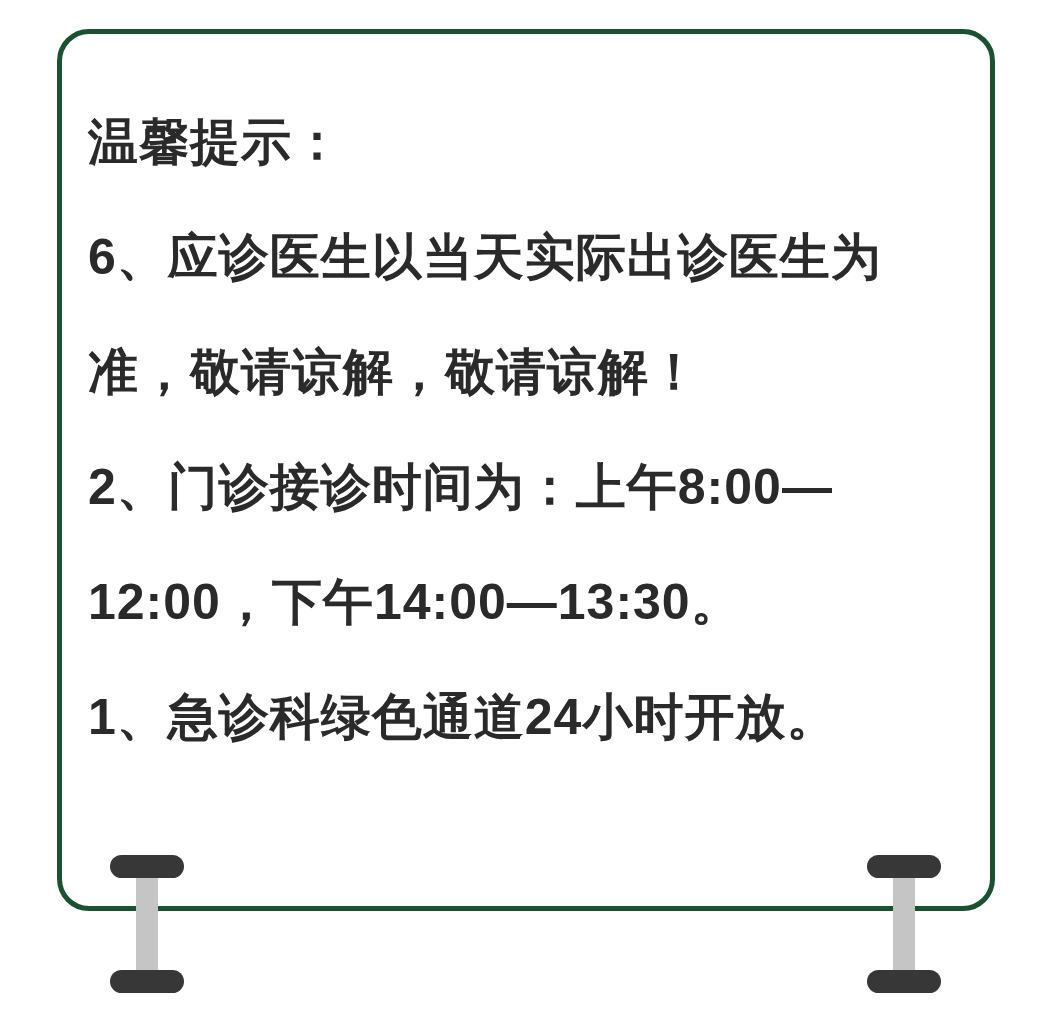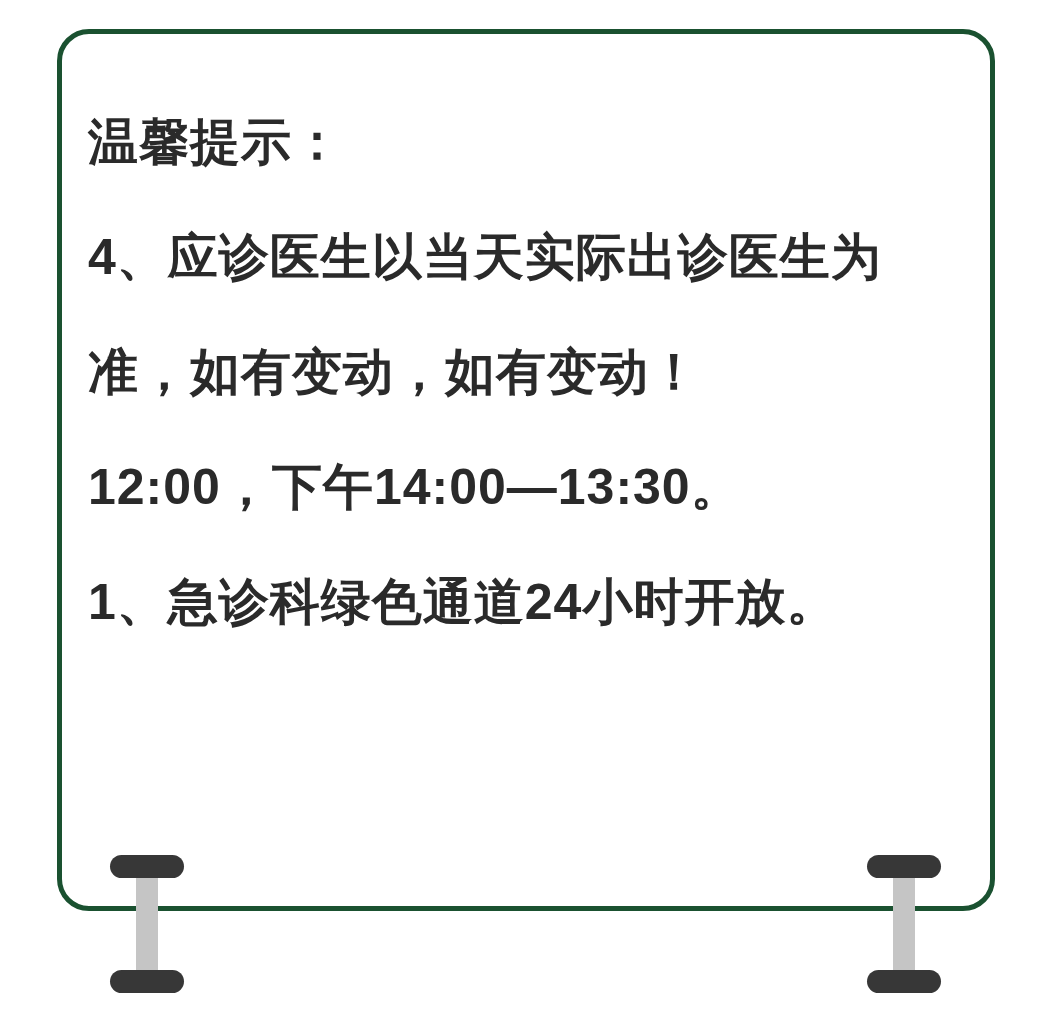--- a/index.html
+++ b/index.html
@@ -79,22 +79,23 @@
 </style>
 </head>
 <body>
 
 <div class="canvas">
 
   <div class="board"></div>
 
   <div class="text-block">
     <div class="notice-line">温馨提示：</div>
-    <div class="notice-line">4、应诊医生以当天实际出诊医生为</div>
-    <div class="notice-line">准，如有变动，如有变动！</div>
+    <div class="notice-line">6、应诊医生以当天实际出诊医生为</div>
+    <div class="notice-line">准，敬请谅解，敬请谅解！</div>
+    <div class="notice-line">2、门诊接诊时间为：上午8:00—</div>
     <div class="notice-line">12:00，下午14:00—13:30。</div>
     <div class="notice-line">1、急诊科绿色通道24小时开放。</div>
   </div>
 
   <div class="leg leg-left">
     <span class="bar"></span>
     <span class="cap cap-top"></span>
     <span class="cap cap-bottom"></span>
   </div>
 

